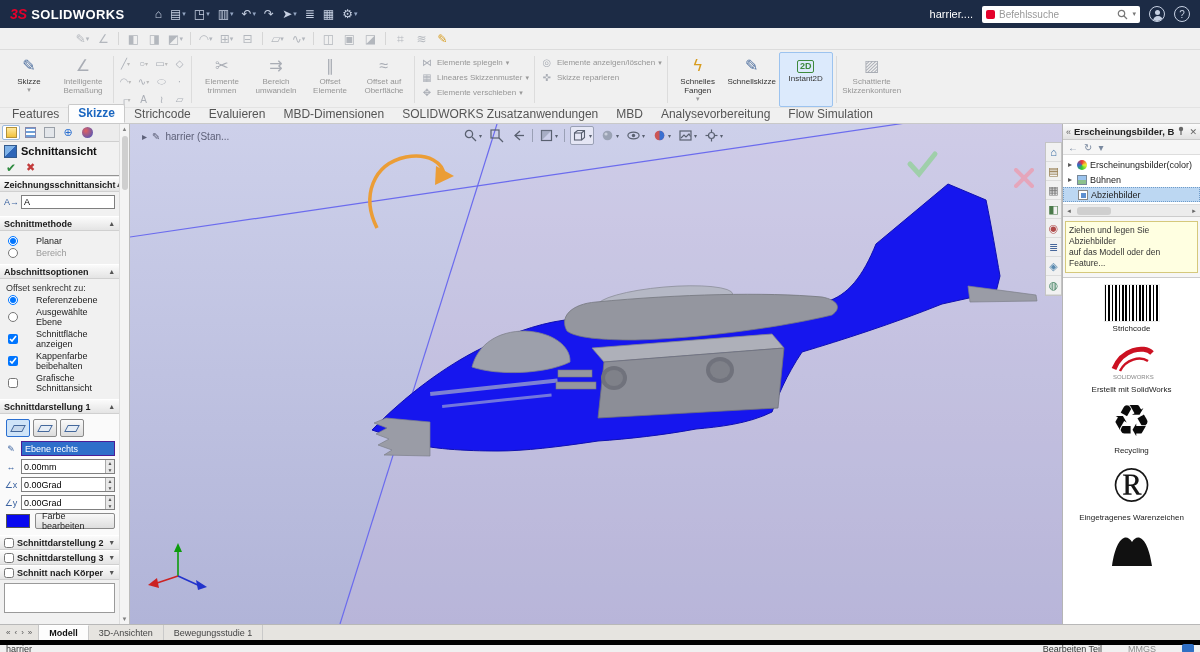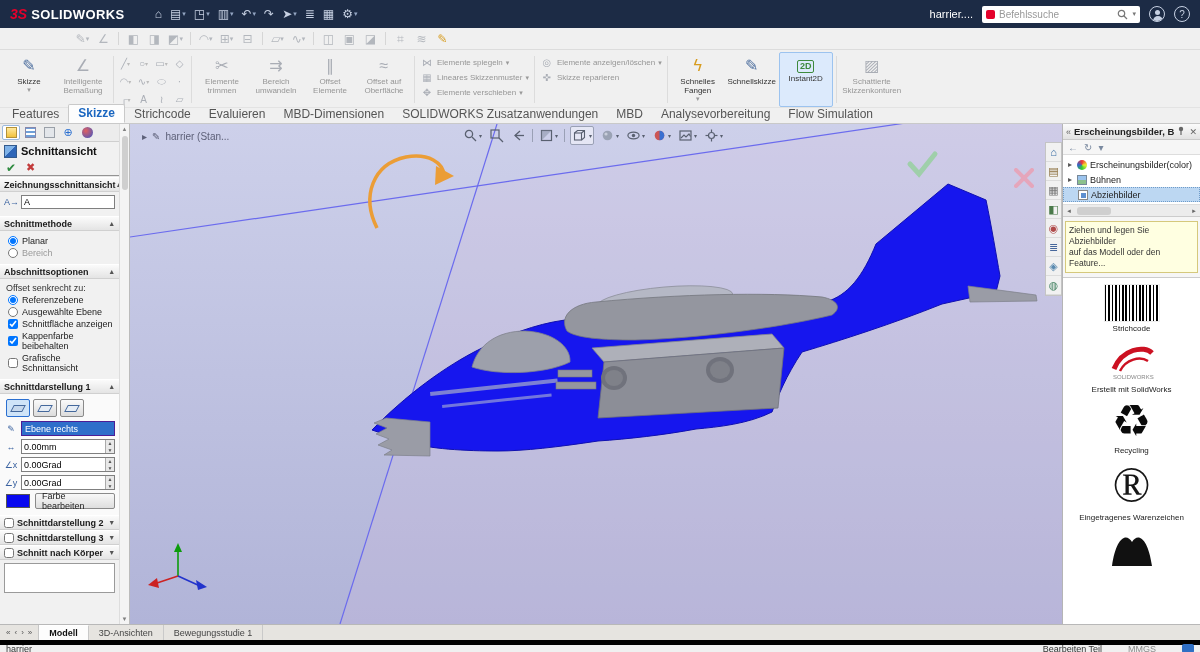--- a/index.html
+++ b/index.html
@@ -83,21 +83,21 @@
   .pp-okbar{height:17px;display:flex;align-items:center;gap:10px;padding:0 6px;border-bottom:2px groove #e8e8e8;}
   .pp-okbar .ok{color:#2d8a3e;font-size:12px;font-weight:bold;}
   .pp-okbar .cancel{color:#c23b3b;font-size:11px;font-weight:bold;}
   .pp-header{height:15px;display:flex;align-items:center;padding:0 4px;background:linear-gradient(#fbfbfb,#e4e4e4);border-top:1px solid #fff;border-bottom:1px solid #d0d0d0;font-weight:bold;color:#1a1a1a;}
   .pp-header .chev{margin-left:auto;color:#555;font-size:7px;}
   .pp-header input{width:10px;height:10px;margin-right:3px;}
   .pp-body{padding:3px 4px 4px 4px;}
   .pp-row{display:flex;align-items:center;gap:3px;margin-bottom:3px;}
   .pp-ico{width:14px;text-align:center;color:#3a62a0;font-size:9px;flex:none;}
   .pp-input{flex:1;height:14px;border:1px solid #7f7f7f;background:#fff;font-size:9px;padding:0 2px;font-family:inherit;min-width:0;}
-  .radio-row,.chk-row{display:flex;align-items:center;gap:4px;margin:2px 0 2px 4px;color:#222;}
+  .radio-row,.chk-row{display:flex;align-items:center;gap:18px;margin:2px 0 2px 4px;color:#222;}
   .radio-row input,.chk-row input{width:10px;height:10px;flex:none;}
   .radio-row.dis{color:#9a9a9a;}
   .opt-label{margin:1px 0 1px 2px;color:#333;}
   .btn3-row{display:flex;gap:3px;margin:2px 0 4px 2px;}
   .mini-btn{width:24px;height:18px;border:1px solid #8a8a8a;background:linear-gradient(#fafafa,#dcdcdc);border-radius:2px;display:flex;align-items:center;justify-content:center;}
   .mini-btn.sel{border-color:#2a6fd0;background:#cfe4f8;}
   .mini-plane{width:12px;height:7px;border:1px solid #44689c;background:#c6d8ec;transform:skewX(-28deg);display:block;}
   .combo-row{display:flex;align-items:center;gap:3px;margin-bottom:3px;}
   .combo{flex:1;height:15px;border:1px solid #4c1d95;background:#2e6fca;color:#fff;display:flex;align-items:center;padding:0 3px;font-size:9px;overflow:hidden;white-space:nowrap;}
   .num-field{flex:1;height:15px;border:1px solid #7f7f7f;background:#fff;display:flex;align-items:stretch;min-width:0;}

